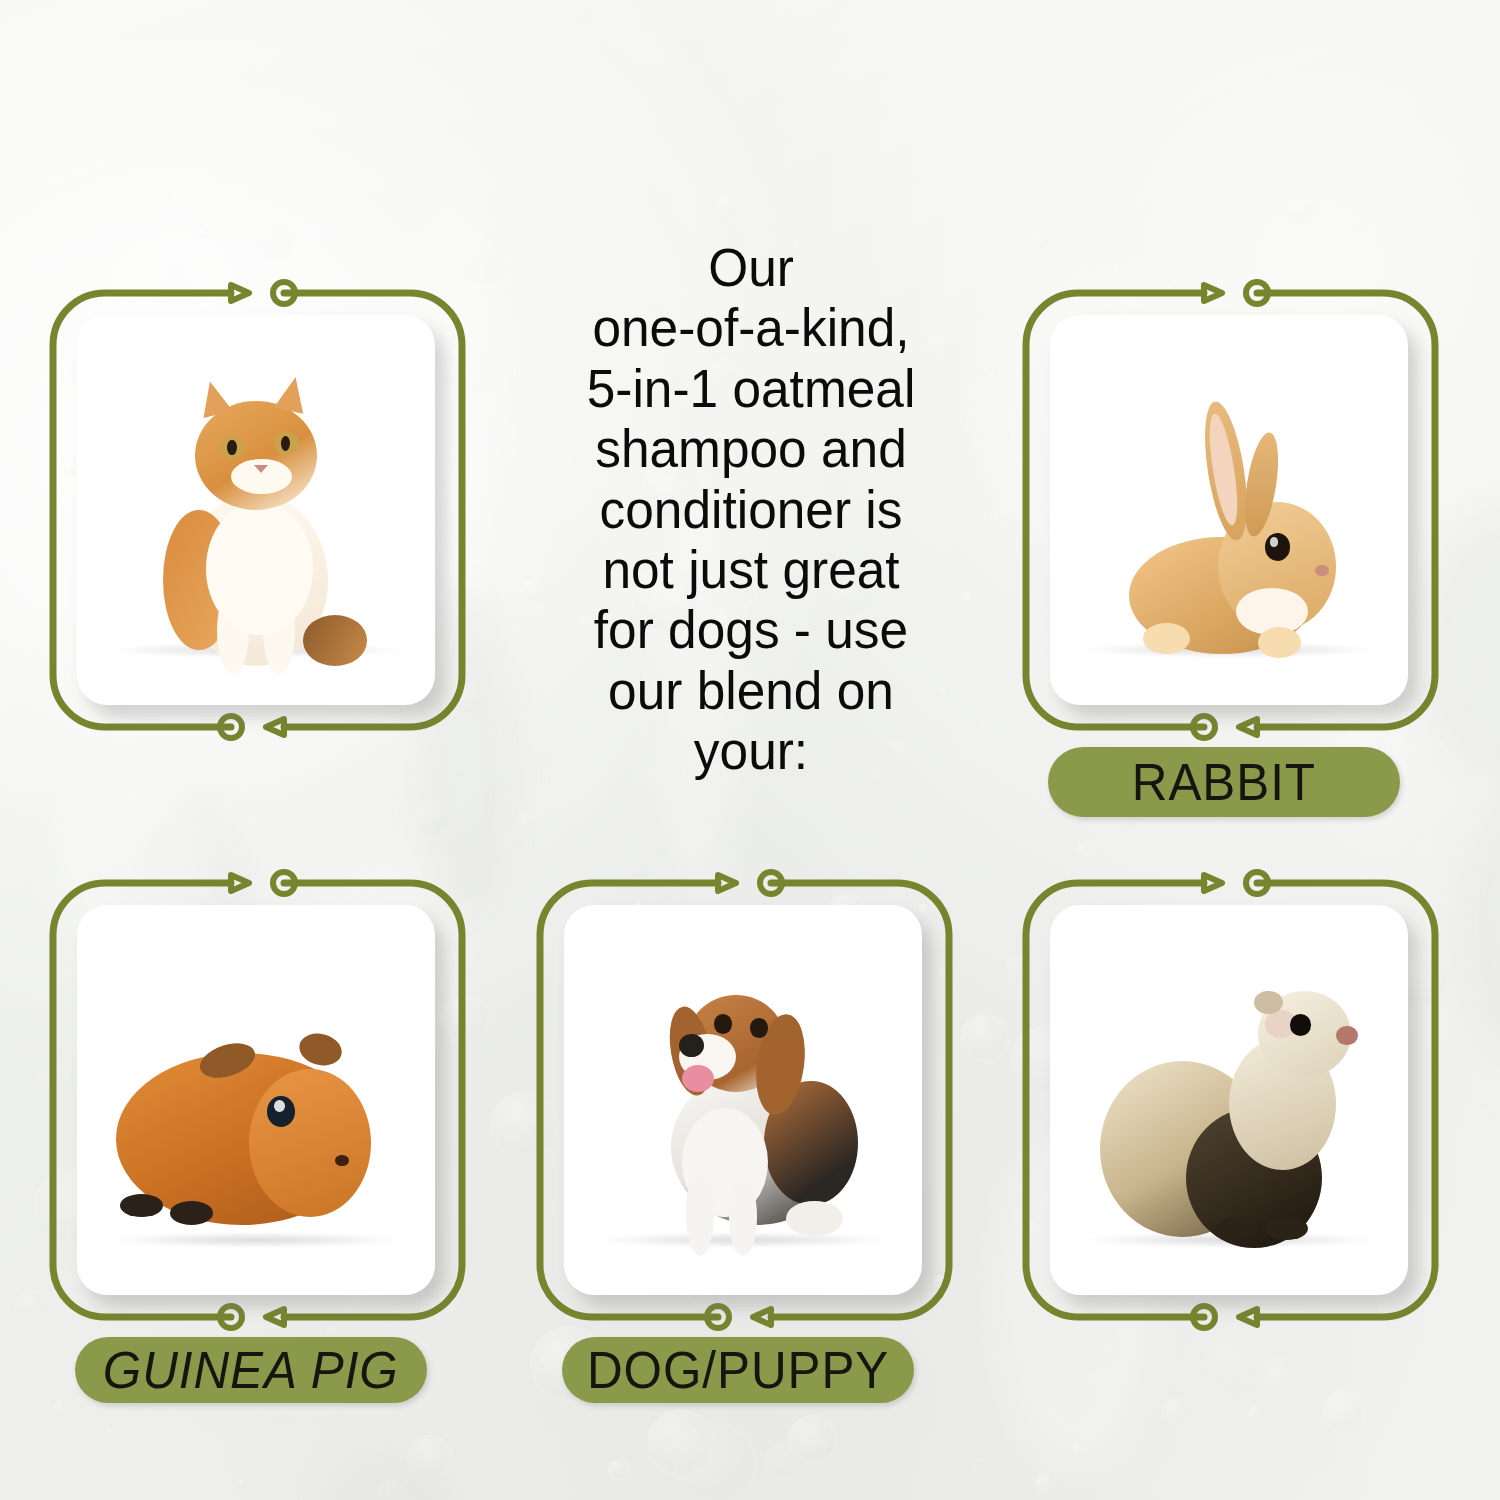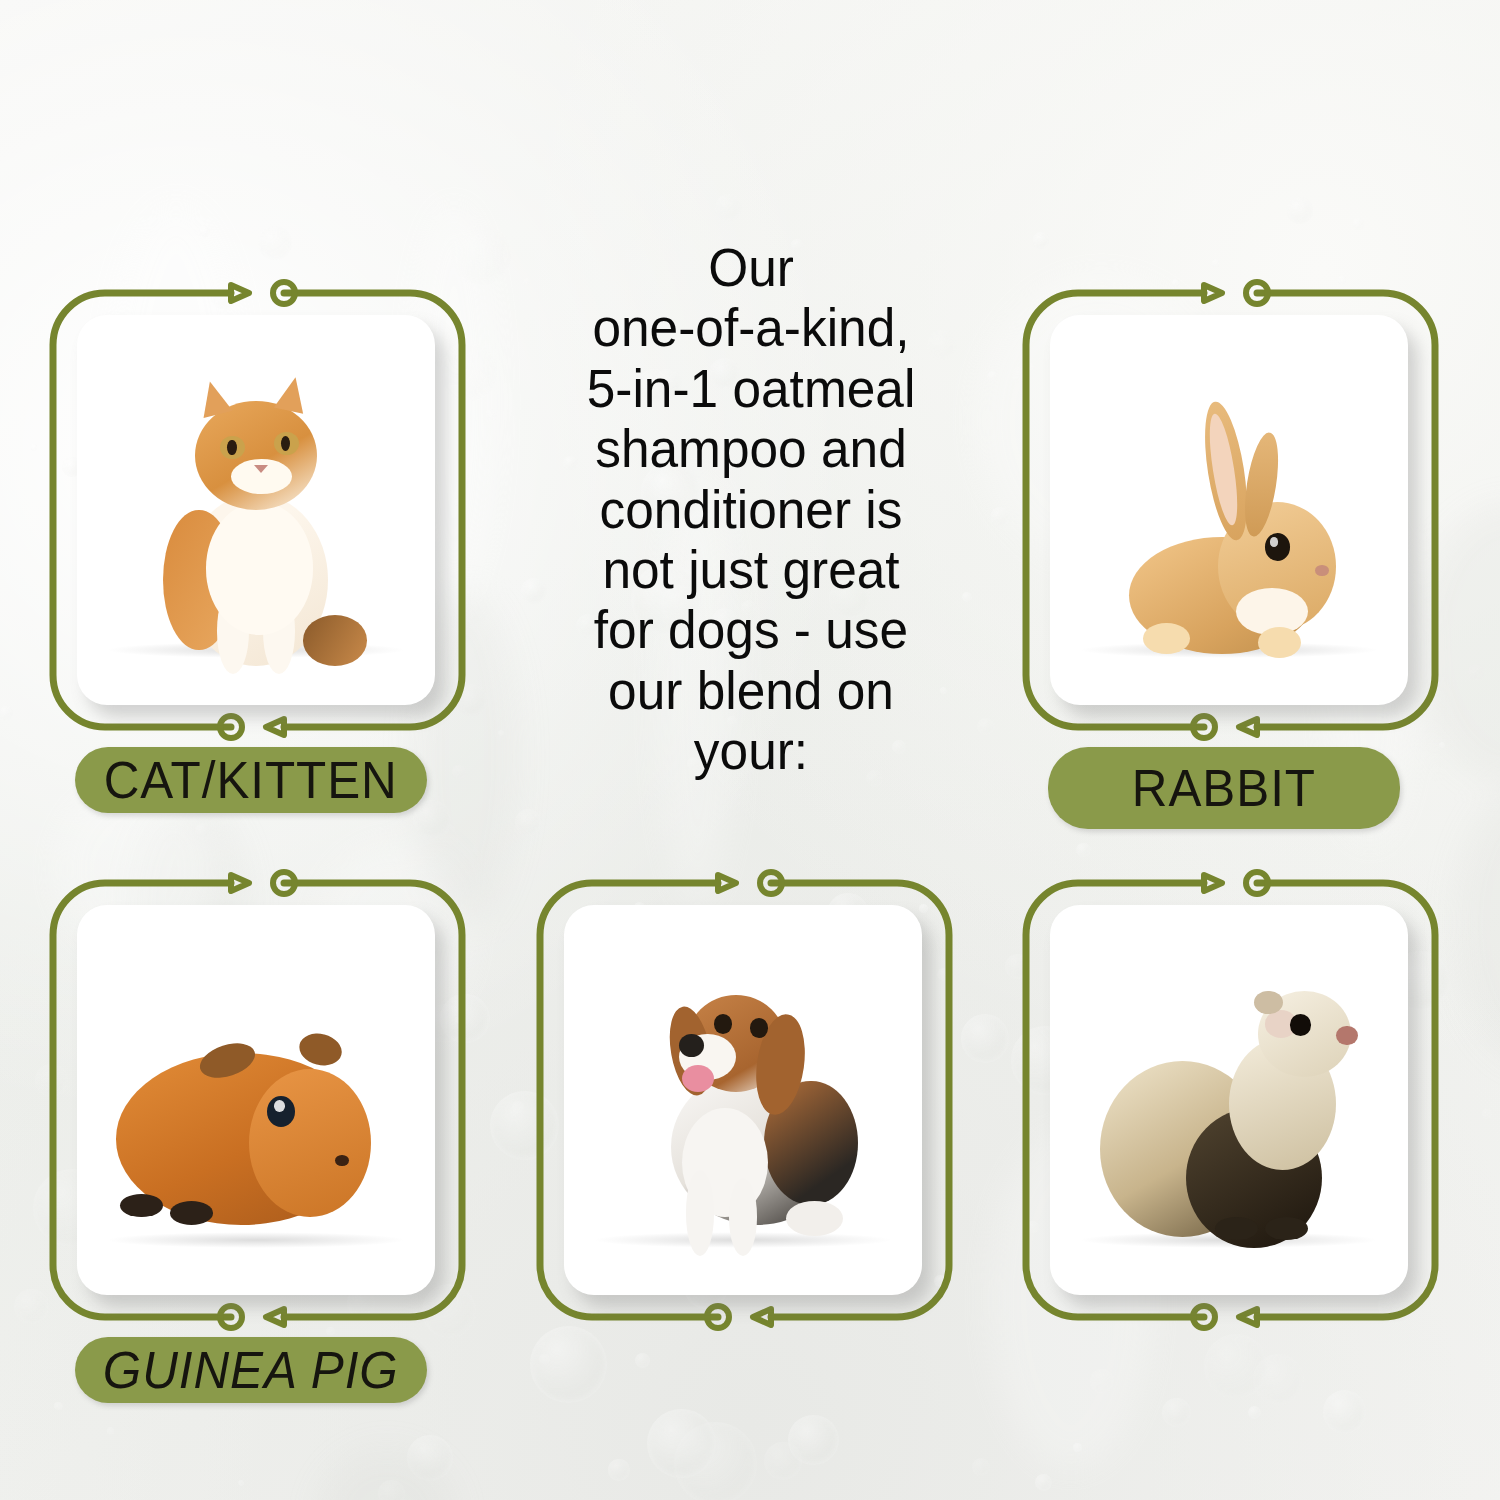--- a/index.html
+++ b/index.html
@@ -292,23 +292,20 @@
 
           <div class="el" style="left:40%;top:31%;width:7%;height:6%;background:#caa24c;"></div>
           <div class="el" style="left:55%;top:30%;width:7%;height:6%;background:#caa24c;"></div>
           <div class="el" style="left:42%;top:32%;width:2.6%;height:4%;background:#2a1c10;"></div>
           <div class="el" style="left:57%;top:31%;width:2.6%;height:4%;background:#2a1c10;"></div>
 
           <div class="el" style="left:43%;top:37%;width:17%;height:9%;background:#fffaf0;"></div>
           <div class="sh" style="left:49.5%;top:38.5%;width:0;height:0;border-left:7px solid transparent;border-right:7px solid transparent;border-top:8px solid #c98c82;"></div>
         </div>
       </div>
-      <div class="pill" style="left:30px;top:462px;width:352px;height:66px;">
-        <span>CAT/KITTEN</span>
-      </div>
     </div>
 
     <div class="cell" style="left:1018px;top:82px;width:425px;height:450px;">
       <div class="frame">
         <svg viewBox="0 0 425 450" preserveAspectRatio="none" aria-hidden="true">
           <g fill="none" stroke="#76852e" stroke-width="7" stroke-linecap="round">
             <path d="M186 8 H60 A52 52 0 0 0 8 60 V390 A52 52 0 0 0 60 442 H186"></path>
             <path d="M239 8 H365 A52 52 0 0 1 417 60 V390 A52 52 0 0 1 365 442 H239"></path>
           </g>
           <polygon points="186,0 204,8 186,16" fill="none" stroke="#76852e" stroke-width="6" stroke-linejoin="round"></polygon>
@@ -332,21 +329,21 @@
           <div class="el" style="left:44%;top:22%;width:10%;height:36%;background:linear-gradient(170deg,#e8bb7d,#d8a35e);transform:rotate(-9deg);"></div>
           <div class="el" style="left:45.5%;top:25%;width:6%;height:29%;background:#f3d4bc;transform:rotate(-9deg);"></div>
           <div class="el" style="left:55%;top:30%;width:8%;height:27%;background:linear-gradient(170deg,#e5b779,#cf9a55);transform:rotate(9deg);"></div>
 
           <div class="el" style="left:60%;top:56%;width:7%;height:7%;background:#1d150d;"></div>
           <div class="el" style="left:61.4%;top:57%;width:2.4%;height:2.4%;background:#fff;opacity:.8;"></div>
 
           <div class="el" style="left:74%;top:64%;width:4%;height:3%;background:#c98f7a;"></div>
         </div>
       </div>
-      <div class="pill" style="left:30px;top:462px;width:352px;height:82px;">
+      <div class="pill" style="left:30px;top:462px;width:352px;height:70px;">
         <span>RABBIT</span>
       </div>
     </div>
 
     <div class="cell" style="left:45px;top:672px;width:425px;height:450px;font-style:italic;">
       <div class="frame">
         <svg viewBox="0 0 425 450" preserveAspectRatio="none" aria-hidden="true">
           <g fill="none" stroke="#76852e" stroke-width="7" stroke-linecap="round">
             <path d="M186 8 H60 A52 52 0 0 0 8 60 V390 A52 52 0 0 0 60 442 H186"></path>
             <path d="M239 8 H365 A52 52 0 0 1 417 60 V390 A52 52 0 0 1 365 442 H239"></path>
@@ -408,20 +405,23 @@
 
           <div class="el" style="left:32%;top:33%;width:16%;height:12%;background:#f9f6f1;"></div>
           <div class="el" style="left:32%;top:33%;width:7%;height:6%;background:#24201c;"></div>
 
           <div class="el" style="left:33%;top:41%;width:9%;height:7%;background:#e98ea0;"></div>
 
           <div class="el" style="left:42%;top:28%;width:5%;height:5%;background:#23190f;"></div>
           <div class="el" style="left:52%;top:29%;width:5%;height:5%;background:#23190f;"></div>
         </div>
       </div>
+      <div class="pill" style="left:30px;top:462px;width:352px;height:66px;">
+        <span>DOG/PUPPY</span>
+      </div>
     </div>
 
     <div class="cell" style="left:1018px;top:672px;width:425px;height:450px;">
       <div class="frame">
         <svg viewBox="0 0 425 450" preserveAspectRatio="none" aria-hidden="true">
           <g fill="none" stroke="#76852e" stroke-width="7" stroke-linecap="round">
             <path d="M186 8 H60 A52 52 0 0 0 8 60 V390 A52 52 0 0 0 60 442 H186"></path>
             <path d="M239 8 H365 A52 52 0 0 1 417 60 V390 A52 52 0 0 1 365 442 H239"></path>
           </g>
           <polygon points="186,0 204,8 186,16" fill="none" stroke="#76852e" stroke-width="6" stroke-linejoin="round"></polygon>

